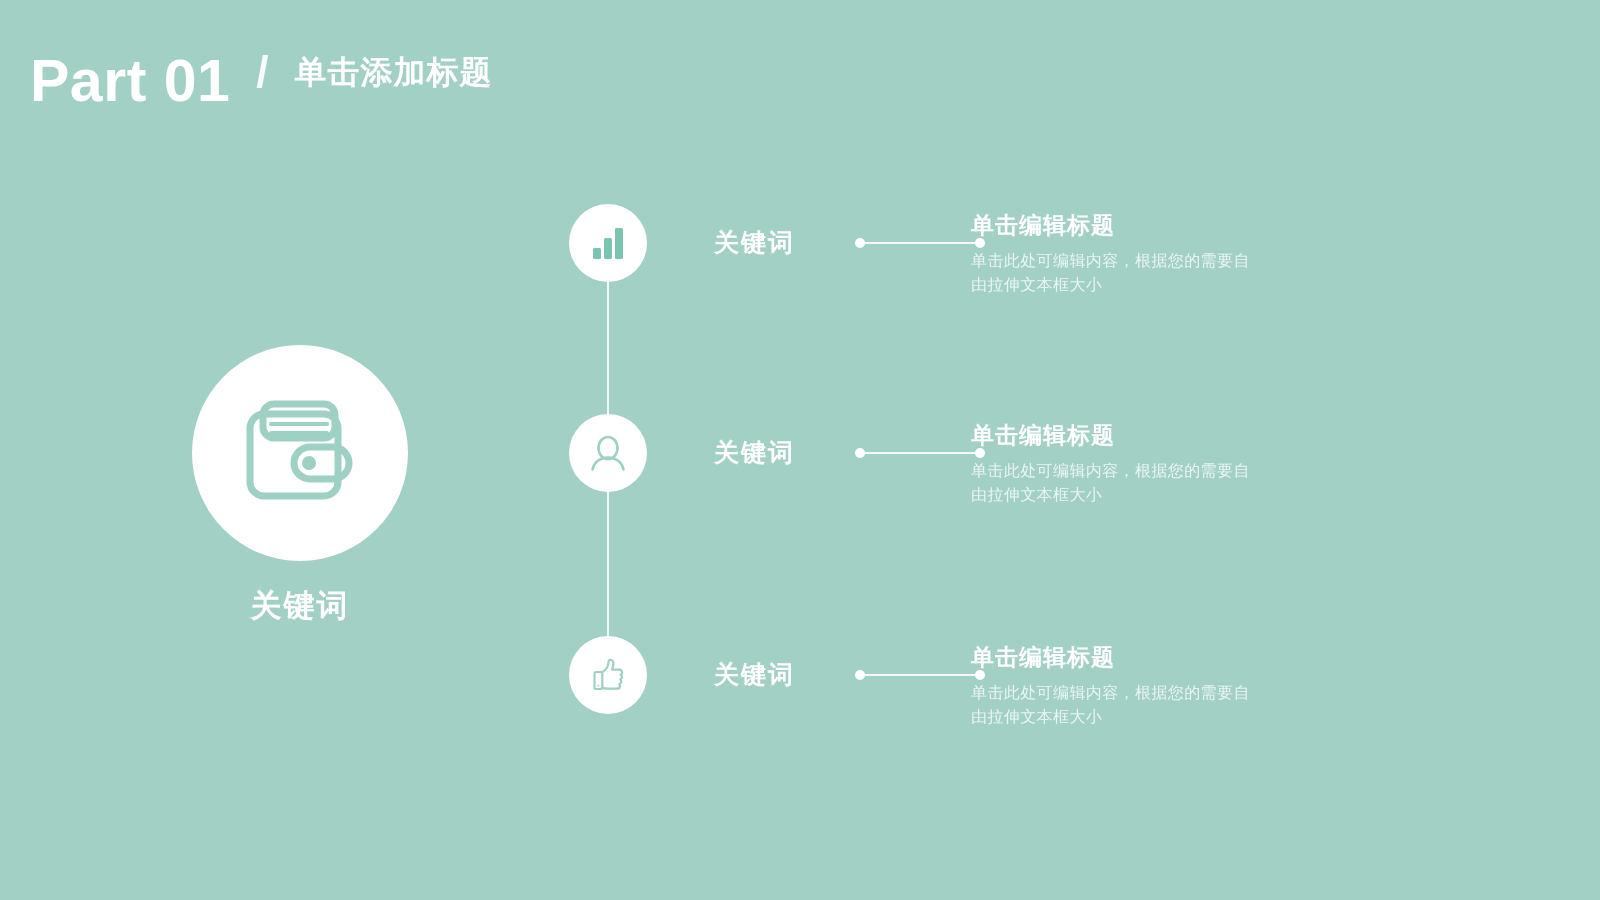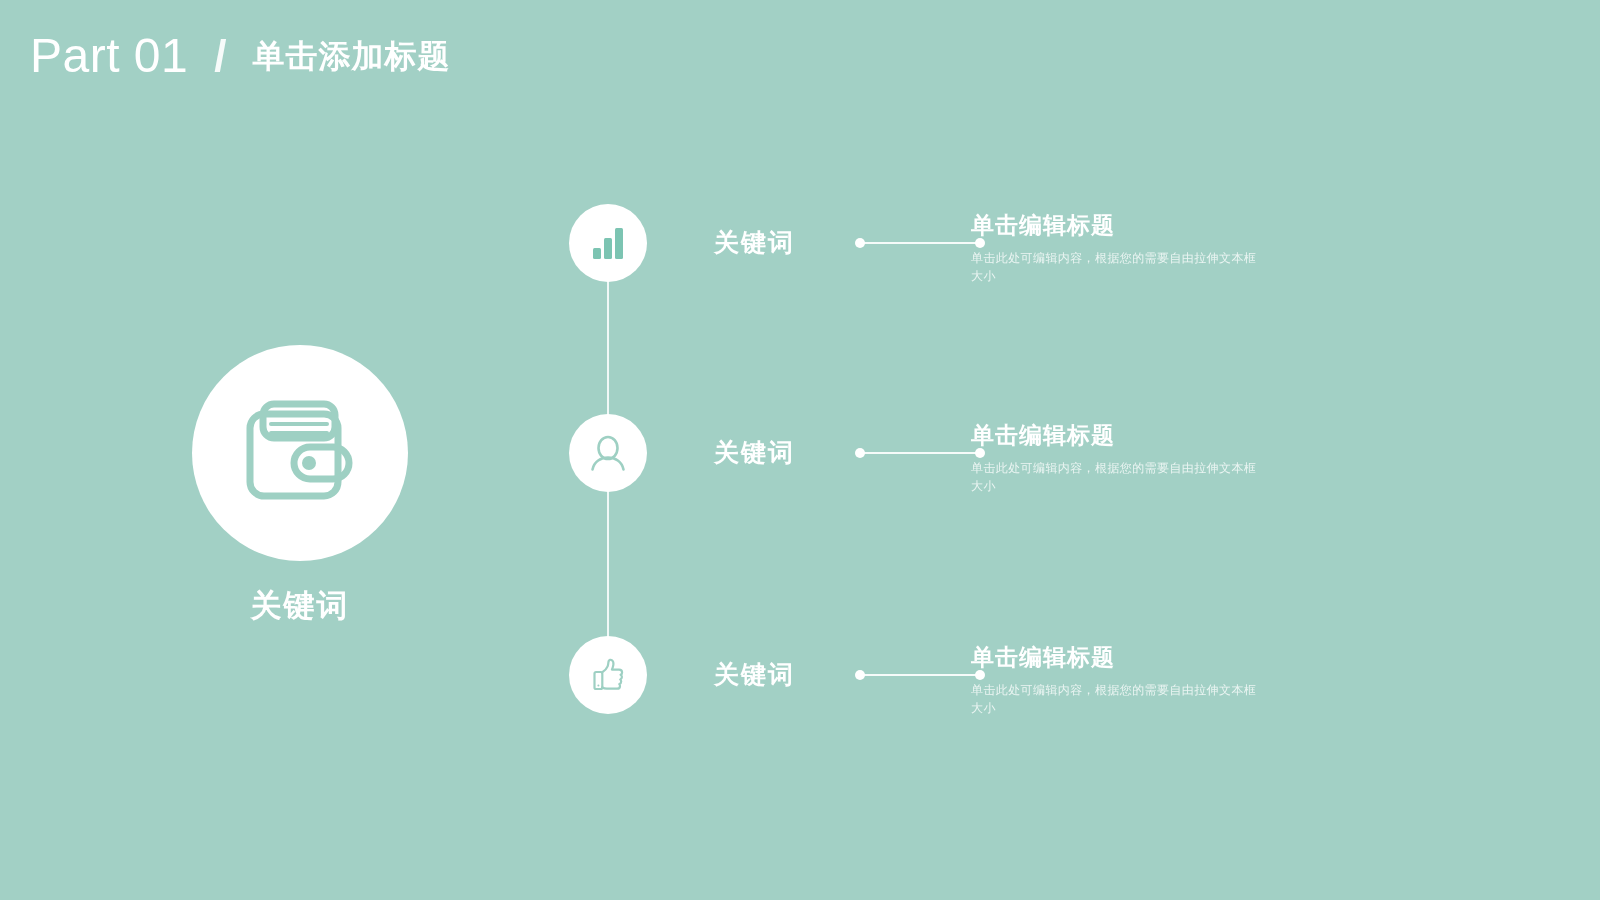--- a/index.html
+++ b/index.html
@@ -25,25 +25,26 @@
   
   .slide-header {
     position: absolute;
     left: 30px;
     top: 32px;
     display: flex;
     align-items: center;
     white-space: nowrap;
   }
   .part-label {
-    font-size: 48px;
-    font-weight: normal;
+    font-size: 59px;
+    font-weight: bold;
     color: #ffffff;
     letter-spacing: 0.5px;
     line-height: 1;
+    margin-top: 20px;
   }
   .header-slash {
     font-size: 44px;
     font-weight: bold;
     color: #ffffff;
     margin: 0 26px;
     line-height: 1;
     opacity: 0.92;
   }
   .header-title {
@@ -162,21 +163,21 @@
   }
   .node-title {
     font-size: 23px;
     font-weight: bold;
     color: #ffffff;
     letter-spacing: 1px;
     line-height: 1.25;
     margin: 0 0 9px 0;
   }
   .node-body {
-    font-size: 12px;
+    font-size: 16px;
     color: #ffffff;
     opacity: 0.78;
     line-height: 1.5;
     margin: 0;
     letter-spacing: 0.4px;
   }
 
   .icon-svg { display: block; }
 </style>
 </head>

